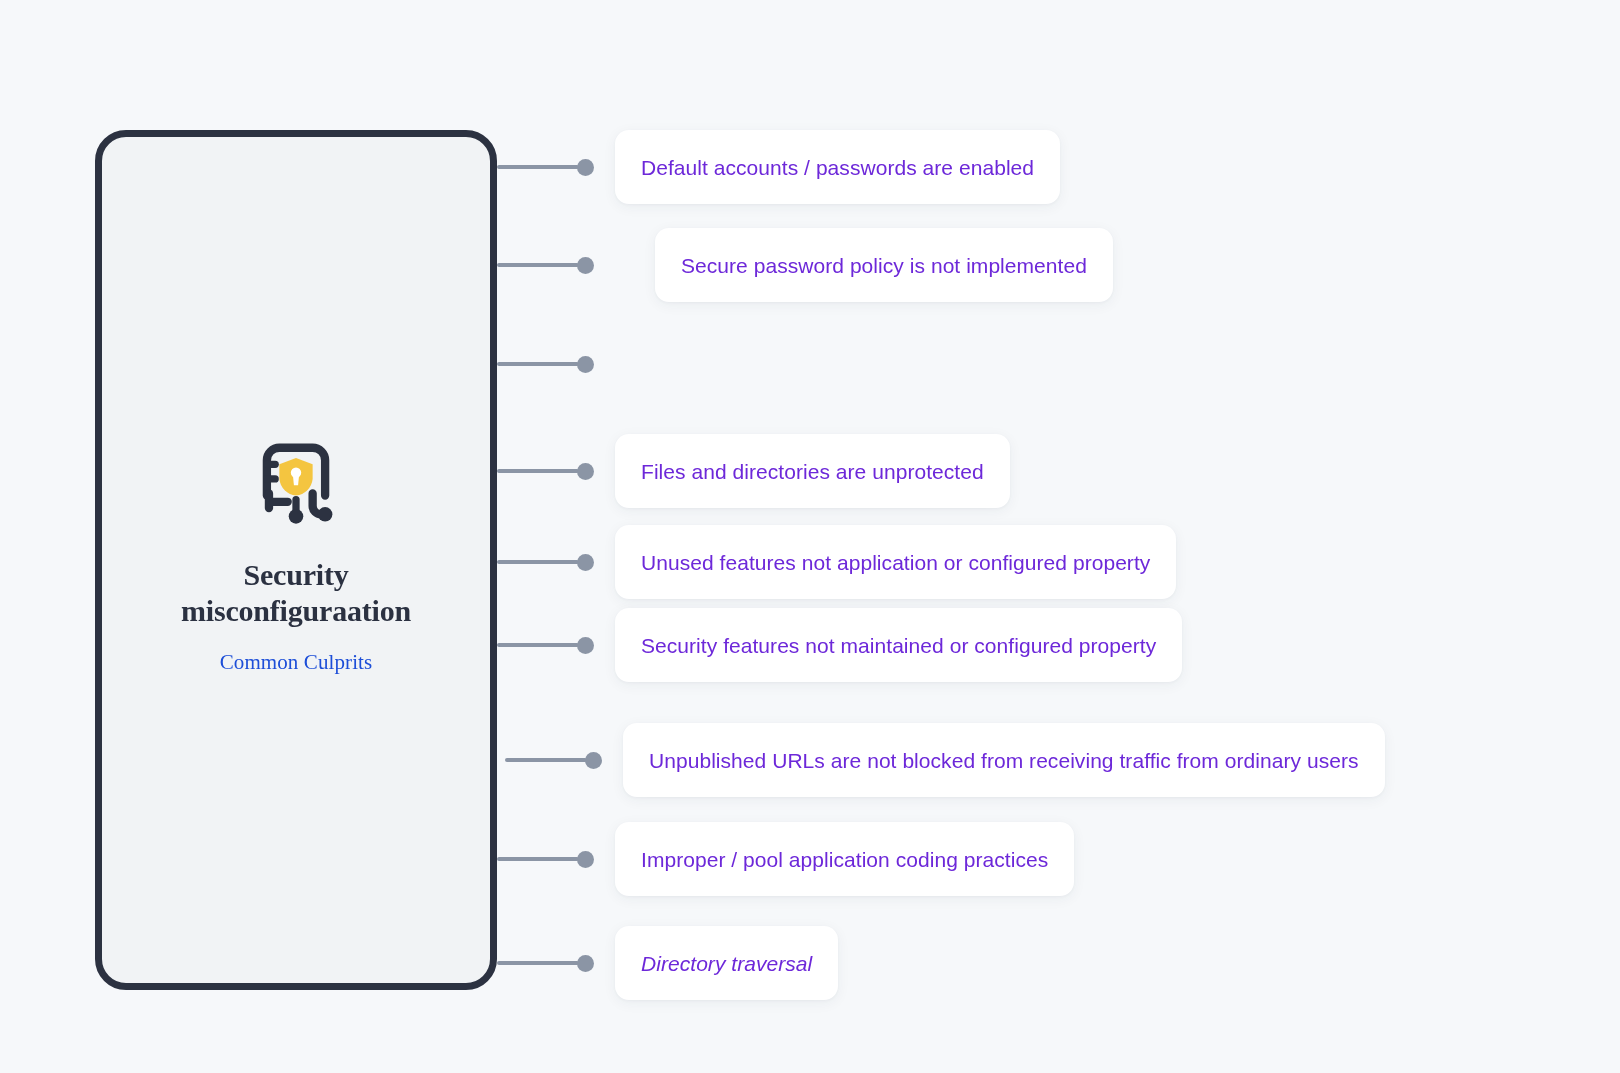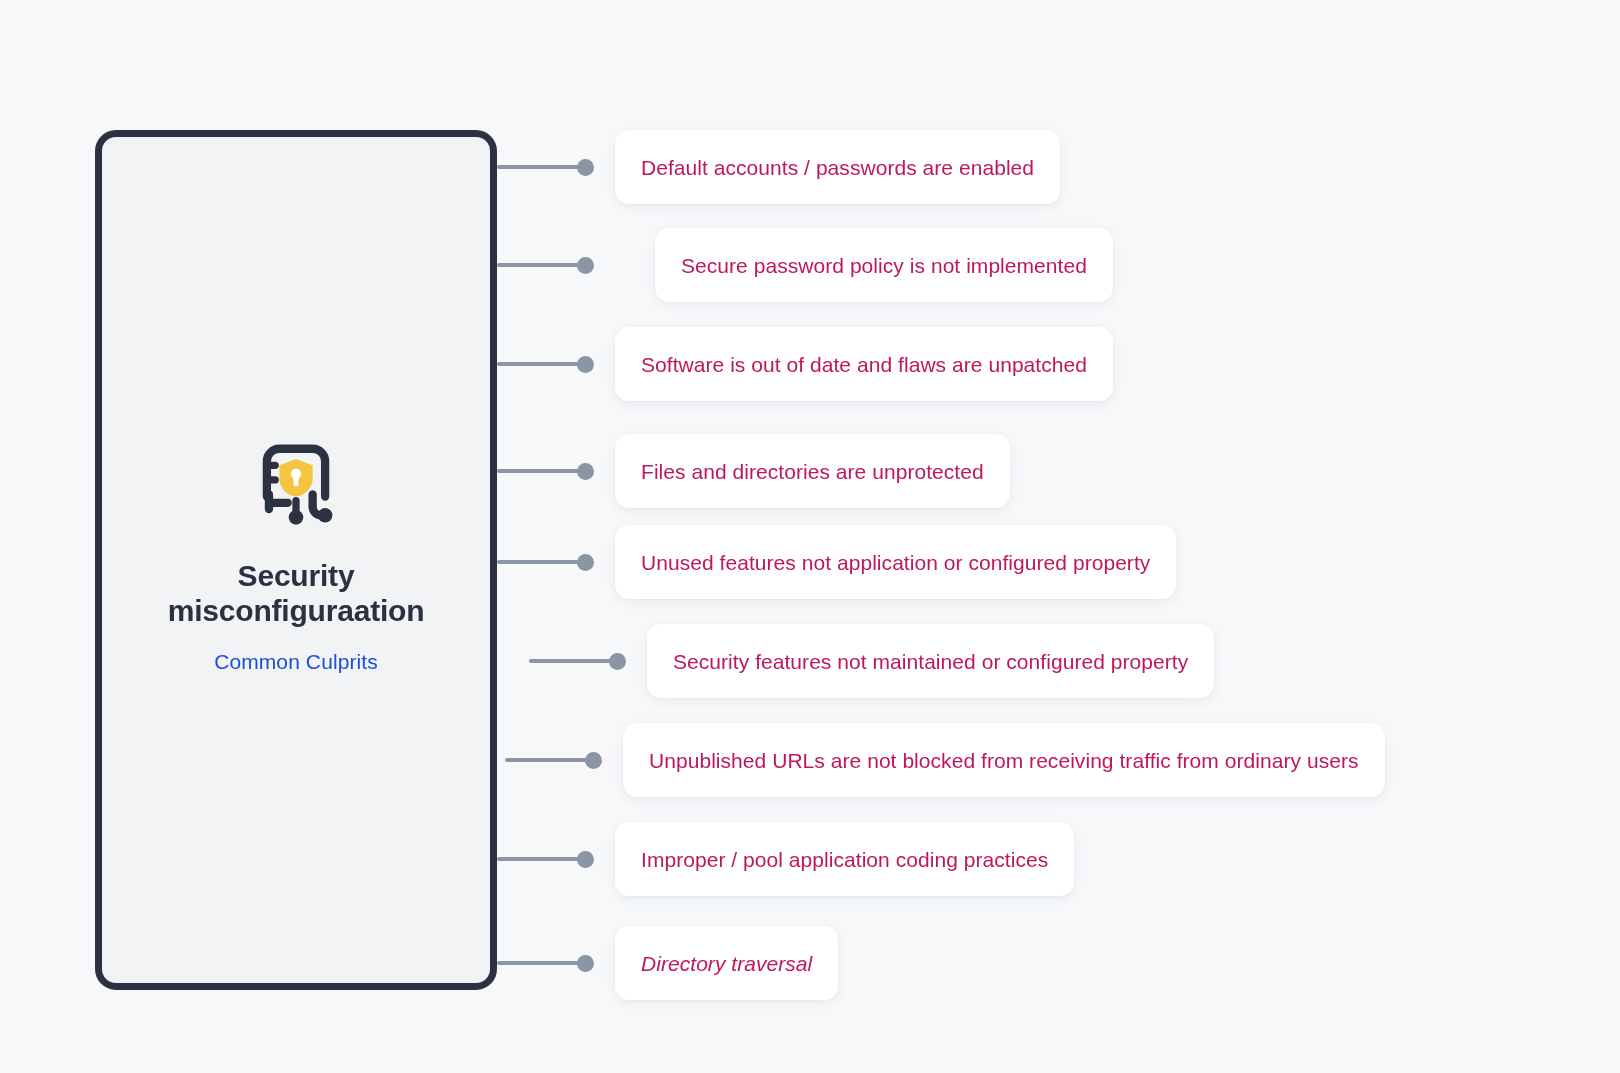--- a/index.html
+++ b/index.html
@@ -43,27 +43,28 @@
 
   
   .hero-card {
     position: absolute;
     left: 95px;
     top: 130px;
     width: 402px;
     height: 860px;
     box-sizing: border-box;
     border: 7px solid #2c3241;
-    border-radius: 21px;
+    border-radius: 31px;
     background: #f1f3f5;
     display: flex;
     flex-direction: column;
     align-items: center;
     justify-content: center;
     padding: 8px 24px;
+    font-family: Liberation Serif, serif;
   }
   .hero-icon {
     width: 104px;
     height: 104px;
     margin-bottom: 24px;
     display: block;
   }
   .hero-title {
     margin: 0;
     font-size: 30px;
@@ -125,21 +126,21 @@
     display: flex;
     align-items: center;
     padding: 0 26px;
     box-shadow: 0 3px 14px rgba(38, 50, 70, 0.055),
                 0 1px 3px rgba(38, 50, 70, 0.04);
     white-space: nowrap;
   }
   .item-text {
     font-size: 21px;
     line-height: 1;
-    color: #be185d;
+    color: #6d28d9;
     letter-spacing: 0.05px;
   }
 </style>
 </head>
 <body>
 
 <div id="stage">
 
 
   <div class="hero-card">
@@ -191,43 +192,40 @@
         </div>
         <div class="item-card">
           <span class="item-text">Secure password policy is not implemented</span>
         </div>
       </div>
       <div class="item-row" style="top: 197px;">
         <div class="connector">
           <span class="connector-line"></span>
           <span class="connector-dot"></span>
         </div>
-        <div class="item-card">
-          <span class="item-text">Software is out of date and flaws are unpatched</span>
-        </div>
       </div>
       <div class="item-row" style="top: 304px;">
         <div class="connector">
           <span class="connector-line"></span>
           <span class="connector-dot"></span>
         </div>
         <div class="item-card">
           <span class="item-text">Files and directories are unprotected</span>
         </div>
       </div>
       <div class="item-row" style="top: 395px;">
         <div class="connector">
           <span class="connector-line"></span>
           <span class="connector-dot"></span>
         </div>
         <div class="item-card">
           <span class="item-text">Unused features not application or configured property</span>
         </div>
       </div>
-      <div class="item-row" style="top: 494px; margin-left: 32px;">
+      <div class="item-row" style="top: 478px;">
         <div class="connector">
           <span class="connector-line"></span>
           <span class="connector-dot"></span>
         </div>
         <div class="item-card">
           <span class="item-text">Security features not maintained or configured property</span>
         </div>
       </div>
       <div class="item-row" style="top: 593px; padding-left: 8px;">
         <div class="connector">

